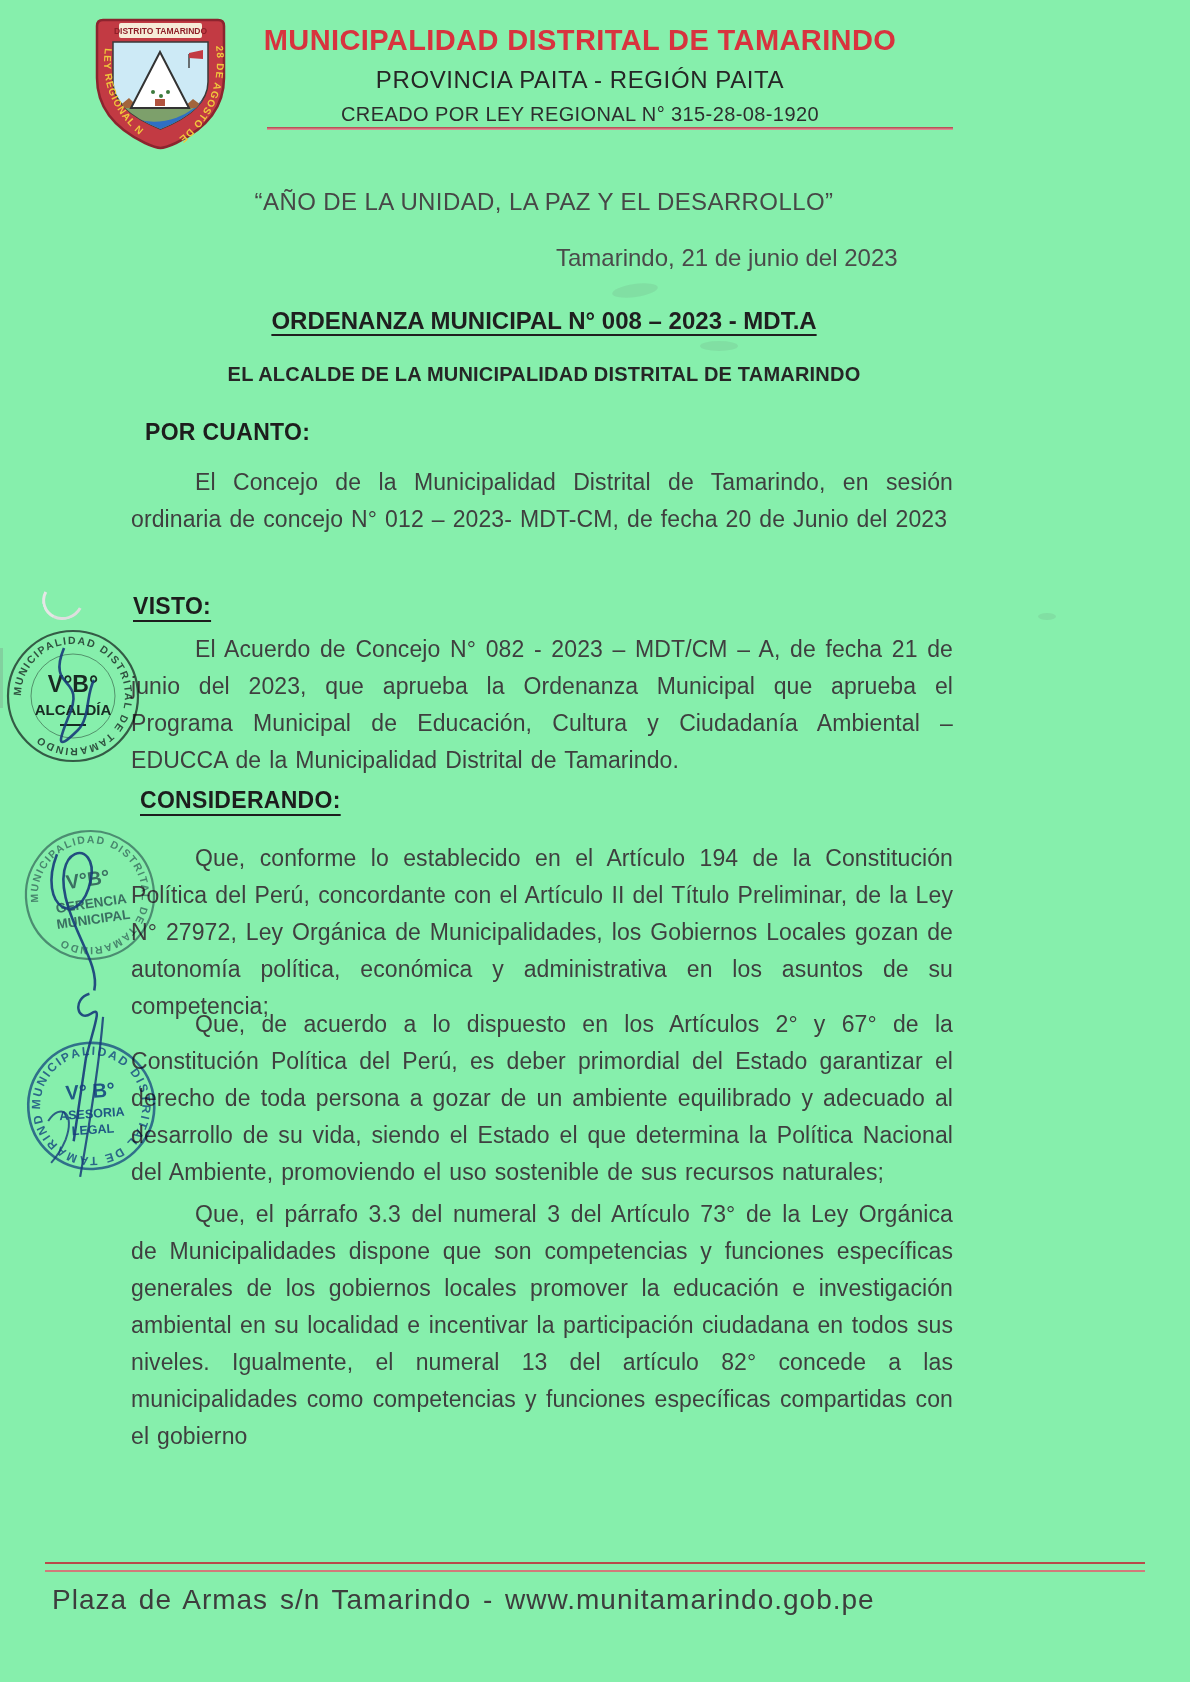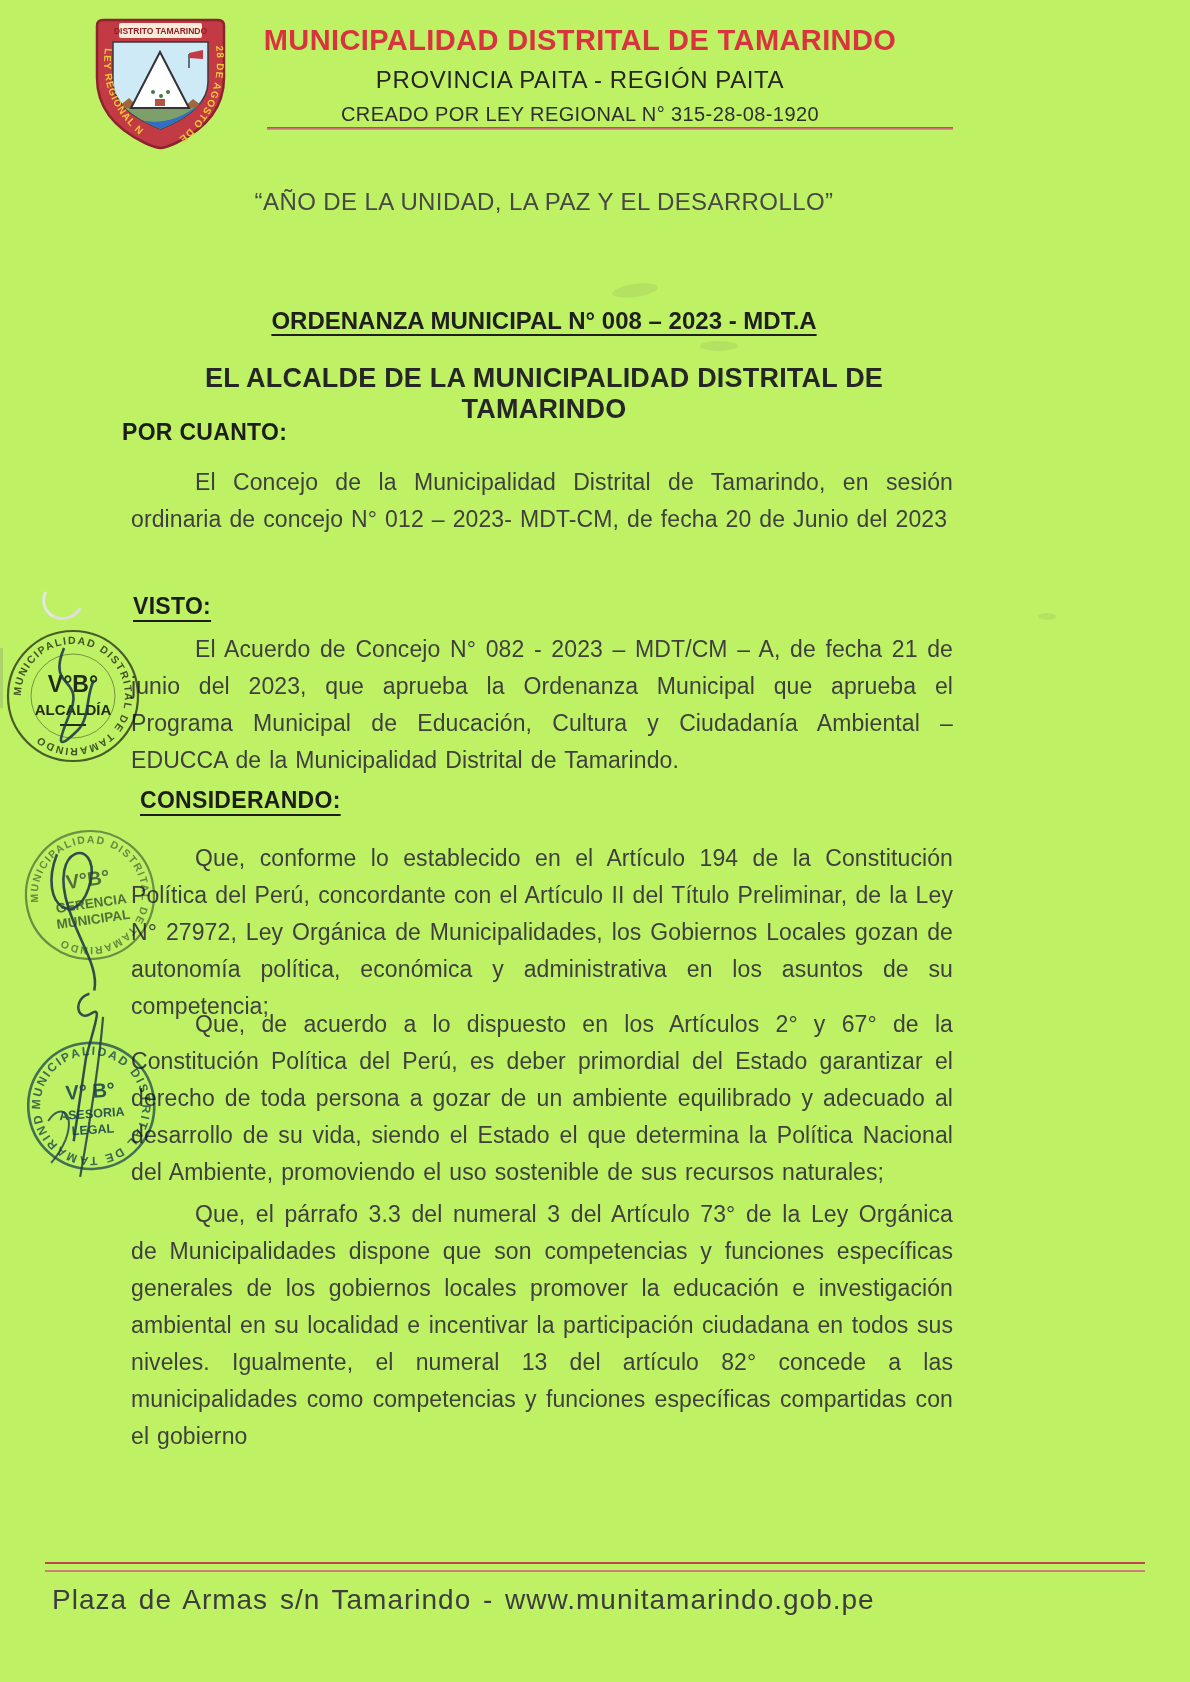--- a/index.html
+++ b/index.html
@@ -1,39 +1,39 @@
 <!DOCTYPE html>
 <html><head>
 <meta charset="utf-8">
 <style>
   html,body{margin:0;padding:0;background:#ffffff;}
   .page{
-    position:relative;width:1190px;height:1682px;background:#bef264;
+    position:relative;width:1190px;height:1682px;background:#86efac;
     font-family:"Liberation Sans",sans-serif;overflow:hidden;
   }
   
   .emblem{position:absolute;left:83px;top:12px;width:155px;height:145px;}
   .hdr-text{position:absolute;left:240px;top:24px;width:680px;text-align:center;}
   .hdr-title{font-size:29px;font-weight:800;color:#d8333e;letter-spacing:.4px;}
   .hdr-sub{font-size:24px;font-weight:500;color:#262626;margin-top:9px;letter-spacing:.6px;}
   .hdr-sub2{font-size:20px;font-weight:500;color:#2e2e2e;margin-top:9px;letter-spacing:.4px;}
   .hdr-rule{position:absolute;left:267px;top:127px;width:686px;height:3px;
     background:linear-gradient(#b5424a,#e29ba1);}
   
   .motto{position:absolute;left:133px;top:188px;width:822px;text-align:center;
     font-size:24px;color:#474747;letter-spacing:.4px;}
   .dateline{position:absolute;left:556px;top:244px;font-size:24px;color:#4a4a4a;}
   .ord-title{position:absolute;left:133px;top:307px;width:822px;text-align:center;
     font-size:24px;font-weight:800;color:#1f1f1f;}
   .ord-title span{text-decoration:underline;text-underline-offset:5px;text-decoration-thickness:2px;}
   .issuer{position:absolute;left:133px;top:363px;width:822px;text-align:center;
-    font-size:27px;font-weight:800;color:#262626;letter-spacing:.2px;}
+    font-size:20px;font-weight:800;color:#262626;letter-spacing:.2px;}
   .sec-h{position:absolute;font-size:23px;font-weight:800;color:#1d1d1d;letter-spacing:.3px;}
   .sec-h.u{text-decoration:underline;text-underline-offset:6px;text-decoration-thickness:2px;}
-  #h-porcuanto{left:122px;top:419px;}
+  #h-porcuanto{left:145px;top:419px;}
   #h-visto{left:133px;top:577px;margin-top:16px;}
   #h-considerando{left:140px;top:787px;}
   .para{position:absolute;left:131px;width:822px;font-size:23px;line-height:37px;
     color:#3f3f3f;text-align:justify;text-indent:64px;letter-spacing:.1px;word-spacing:1.5px;}
   #p1{top:464px;} #p2{top:631px;} #p3{top:840px;} #p4{top:1006px;} #p5{top:1196px;}
   
   .stamp{position:absolute;mix-blend-mode:multiply;}
   #stamp-alcaldia{left:2px;top:622px;width:142px;height:150px;}
   #stamp-gerencia{left:16px;top:810px;width:150px;height:185px;transform:rotate(-8deg);}
   #stamp-asesoria{left:12px;top:988px;width:155px;height:200px;transform:rotate(-4deg);}
@@ -92,20 +92,21 @@
   </svg>
 
   <div class="hdr-text">
     <div class="hdr-title">MUNICIPALIDAD DISTRITAL DE TAMARINDO</div>
     <div class="hdr-sub">PROVINCIA PAITA - REGIÓN PAITA</div>
     <div class="hdr-sub2">CREADO POR LEY REGIONAL N° 315-28-08-1920</div>
   </div>
   <div class="hdr-rule"></div>
 
   <div class="motto">“AÑO DE LA UNIDAD, LA PAZ Y EL DESARROLLO”</div>
+  <div class="dateline">Tamarindo, 21 de junio del 2023</div>
   <div class="ord-title">
     <span>ORDENANZA MUNICIPAL N° 008 – 2023 - MDT.A</span>
   </div>
   <div class="issuer">EL ALCALDE DE LA MUNICIPALIDAD DISTRITAL DE TAMARINDO</div>
 
   <div class="sec-h" id="h-porcuanto">POR CUANTO:</div>
   <div class="para" id="p1">El Concejo de la Municipalidad Distrital de Tamarindo, en sesión ordinaria de concejo N° 012 – 2023- MDT-CM, de fecha 20 de Junio del 2023</div>
 
   <div class="sec-h u" id="h-visto">VISTO:</div>
   <div class="para" id="p2">El Acuerdo de Concejo N° 082 - 2023 – MDT/CM – A, de fecha 21 de junio del 2023, que aprueba la Ordenanza Municipal que aprueba el Programa Municipal de Educación, Cultura y Ciudadanía Ambiental – EDUCCA de la Municipalidad Distrital de Tamarindo.</div>

